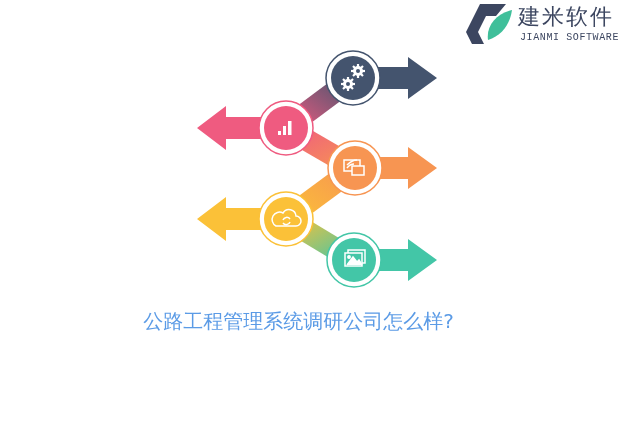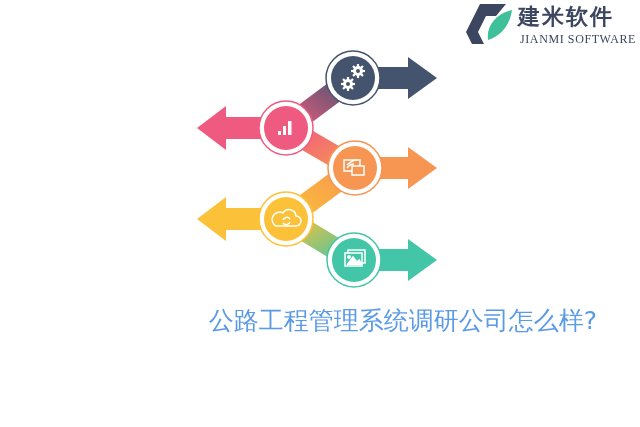--- a/index.html
+++ b/index.html
@@ -1,22 +1,22 @@
 <!DOCTYPE html>
 <html><head>
 <meta charset="utf-8">
 <style>
   html, body { margin: 0; padding: 0; }
   body { width: 640px; height: 427px; background: #ffffff; position: relative; overflow: hidden; font-family: "DejaVu Sans", sans-serif; }
   .logo { position: absolute; left: 466px; top: 2px; width: 172px; height: 44px; }
-  .logo-cn { position: absolute; left: 52px; top: 0px; font-size: 22px; color: #3c4660; letter-spacing: 2px; font-weight: bold; white-space: nowrap; }
-  .logo-en { position: absolute; left: 54px; top: 30px; font-size: 12px; color: #3c4660; letter-spacing: 0.6px; white-space: nowrap; font-family: Liberation Serif, serif; }
+  .logo-cn { position: absolute; left: 52px; top: 0px; font-size: 22px; color: #3c4660; letter-spacing: 2px; font-weight: normal; white-space: nowrap; }
+  .logo-en { position: absolute; left: 54px; top: 30px; font-size: 10px; color: #3c4660; letter-spacing: 0.6px; white-space: nowrap; font-family: Liberation Mono, monospace; }
   .logo-mark { position: absolute; left: 0; top: 0; }
   .graphic { position: absolute; left: 0; top: 0; }
-  .title { position: absolute; left: 0; width: 597px; text-align: right; color: #5b9be6; font-size: 25px; line-height: 34px; top: 304px; font-family: "DejaVu Sans", sans-serif; }
+  .title { position: absolute; left: 0; width: 597px; text-align: center; color: #5b9be6; font-size: 20px; line-height: 34px; top: 304px; font-family: "DejaVu Sans", sans-serif; }
 </style>
 </head>
 <body>
 
 <div class="logo">
   <svg class="logo-mark" width="50" height="44" viewBox="0 0 50 44">
     <polygon points="14,2 40,2 30,14 20,14 12,30 18,42 6,42 0,30" fill="#3c4660"></polygon>
     <path d="M22,38 C20,24 30,12 46,8 C44,22 36,34 22,38 Z" fill="#3fbf9a"></path>
   </svg>
   <div class="logo-cn">建米软件</div>

